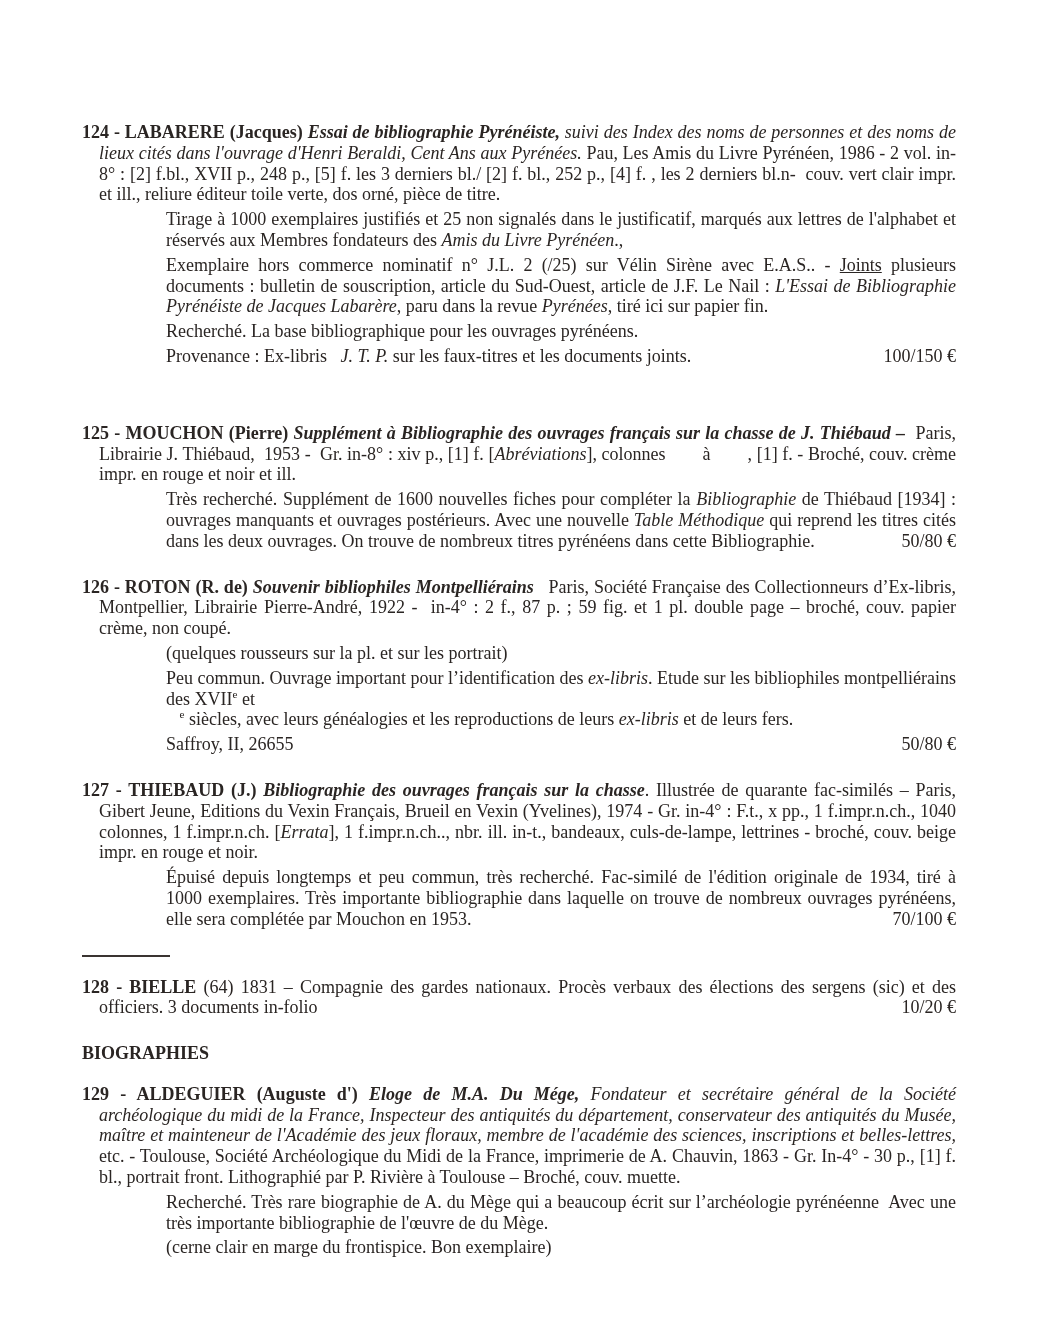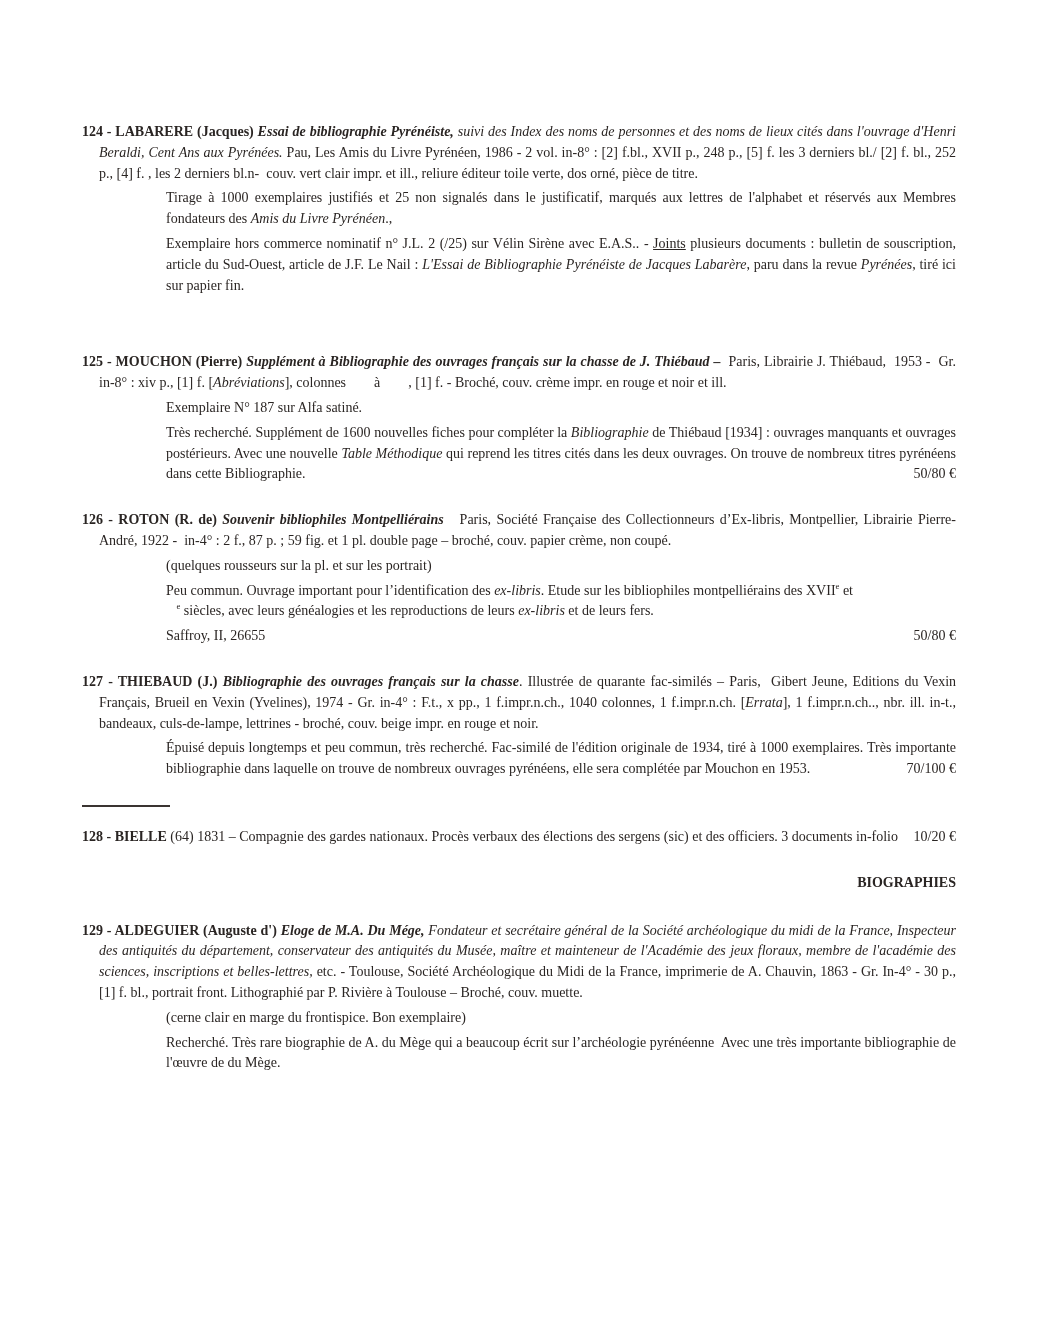--- a/index.html
+++ b/index.html
@@ -3,21 +3,21 @@
 <meta charset="utf-8">
 <style>
   html,body { margin:0; padding:0; background:#ffffff; }
   .page {
     position:relative;
     width:1042px;
     height:1340px;
     background:#ffffff;
     overflow:hidden;
     font-family:"Liberation Serif", serif;
-    font-size:14px;
+    font-size:18px;
     line-height:20.8px;
     color:#2a2523;
   }
   .content {
     position:absolute;
     left:82px;
     top:122px;
     width:874px;
   }
   p { margin:0 0 4px 0; text-align:justify; white-space:pre-wrap; position:relative; }
@@ -36,54 +36,54 @@
     white-space:nowrap;
   }
   .rule {
     width:88px;
     border-top:2px solid #3a3431;
     margin:0 0 20px 0;
     height:0;
   }
   .section-heading {
     font-weight:bold;
-    margin:0 0 27px 0;
-    text-align:right;
+    margin:0 0 20px 0;
   }
 </style>
 </head>
 <body>
 
 <div class="page">
   <div class="content">
       <div class="entry first">
         <p class="head"><b>124 - LABARERE (Jacques) </b><b class="it">Essai de bibliographie Pyrénéiste, </b><i>suivi des Index des noms de personnes et des noms de lieux cités dans l'ouvrage d'Henri Beraldi, Cent Ans aux Pyrénées. </i><span>Pau, Les Amis du Livre Pyrénéen, 1986 - 2 vol. in-8° : [2] f.bl., XVII p., 248 p., [5] f. les 3 derniers bl./ [2] f. bl., 252 p., [4] f. , les 2 derniers bl.n-  couv. vert clair impr. et ill., reliure éditeur toile verte, dos orné, pièce de titre.</span></p>
         <p class="body-para"><span>Tirage à 1000 exemplaires justifiés et 25 non signalés dans le justificatif, marqués aux lettres de l'alphabet et réservés aux Membres fondateurs des </span><i>Amis du Livre Pyrénéen</i><span>.,</span></p>
         <p class="body-para"><span>Exemplaire hors commerce nominatif n° J.L. 2 (/25) sur Vélin Sirène avec E.A.S.. - </span><u>Joints</u><span> plusieurs documents : bulletin de souscription, article du Sud-Ouest, article de J.F. Le Nail : </span><i>L'Essai de Bibliographie Pyrénéiste de Jacques Labarère</i><span>, paru dans la revue </span><i>Pyrénées</i><span>, tiré ici sur papier fin.</span></p>
+        <p class="body-para"><span>Recherché. La base bibliographique pour les ouvrages pyrénéens.</span></p>
+        <p class="body-para"><span>Provenance : Ex-libris   </span><i>J. T. P.</i><span> sur les faux-titres et les documents joints.</span><span class="price">100/150 €</span></p>
       </div>
       <div class="entry">
         <p class="head"><b>125 - MOUCHON (Pierre) </b><b class="it">Supplément à Bibliographie des ouvrages français sur la chasse de J. Thiébaud – </b><span> Paris, Librairie J. Thiébaud,  1953 -  Gr. in-8° : xiv p., [1] f. [</span><i>Abréviations</i><span>], colonnes        à        , [1] f. - Broché, couv. crème impr. en rouge et noir et ill.</span></p>
-        <p class="body-para"><span>Exemplaire N° 187 sur Alfa satiné.</span></p>
         <p class="body-para"><span>Très recherché. Supplément de 1600 nouvelles fiches pour compléter la </span><i>Bibliographie</i><span> de Thiébaud [1934] : ouvrages manquants et ouvrages postérieurs. Avec une nouvelle </span><i>Table Méthodique</i><span> qui reprend les titres cités dans les deux ouvrages. On trouve de nombreux titres pyrénéens dans cette Bibliographie.</span><span class="price">50/80 €</span></p>
       </div>
       <div class="entry">
         <p class="head"><b>126 - ROTON (R. de) </b><b class="it">Souvenir bibliophiles Montpelliérains</b><span>   Paris, Société Française des Collectionneurs d’Ex-libris, Montpellier, Librairie Pierre-André, 1922 -  in-4° : 2 f., 87 p. ; 59 fig. et 1 pl. double page – broché, couv. papier crème, non coupé.</span></p>
         <p class="body-para"><span>(quelques rousseurs sur la pl. et sur les portrait)</span></p>
         <p class="body-para"><span>Peu commun. Ouvrage important pour l’identification des </span><i>ex-libris</i><span>. Etude sur les bibliophiles montpelliérains des XVII</span><sup>e</sup><span> et
    </span><sup>e</sup><span> siècles, avec leurs généalogies et les reproductions de leurs </span><i>ex-libris</i><span> et de leurs fers.</span></p>
         <p class="body-para"><span>Saffroy, II, 26655</span><span class="price">50/80 €</span></p>
       </div>
       <div class="entry">
         <p class="head"><b>127 - THIEBAUD (J.) </b><b class="it">Bibliographie des ouvrages français sur la chasse</b><span>. Illustrée de quarante fac-similés – Paris,  Gibert Jeune, Editions du Vexin Français, Brueil en Vexin (Yvelines), 1974 - Gr. in-4° : F.t., x pp., 1 f.impr.n.ch., 1040 colonnes, 1 f.impr.n.ch. [</span><i>Errata</i><span>], 1 f.impr.n.ch.., nbr. ill. in-t., bandeaux, culs-de-lampe, lettrines - broché, couv. beige impr. en rouge et noir.</span></p>
         <p class="body-para"><span>Épuisé depuis longtemps et peu commun, très recherché. Fac-similé de l'édition originale de 1934, tiré à 1000 exemplaires. Très importante bibliographie dans laquelle on trouve de nombreux ouvrages pyrénéens, elle sera complétée par Mouchon en 1953.</span><span class="price">70/100 €</span></p>
       </div>
       <div class="rule"></div>
       <div class="entry">
         <p class="head"><b>128 - BIELLE</b><span> (64) 1831 – Compagnie des gardes nationaux. Procès verbaux des élections des sergens (sic) et des officiers. 3 documents in-folio</span><span class="price">10/20 €</span></p>
       </div>
       <div class="section-heading">BIOGRAPHIES</div>
       <div class="entry">
         <p class="head"><b>129 - ALDEGUIER (Auguste d') </b><b class="it">Eloge de M.A. Du Mége, </b><i>Fondateur et secrétaire général de la Société archéologique du midi de la France, Inspecteur des antiquités du département, conservateur des antiquités du Musée, maître et mainteneur de l'Académie des jeux floraux, membre de l'académie des sciences, inscriptions et belles-lettres, </i><span>etc. - Toulouse, Société Archéologique du Midi de la France, imprimerie de A. Chauvin, 1863 - Gr. In-4° - 30 p., [1] f. bl., portrait front. Lithographié par P. Rivière à Toulouse – Broché, couv. muette.</span></p>
+        <p class="body-para"><span>Recherché. Très rare biographie de A. du Mège qui a beaucoup écrit sur l’archéologie pyrénéenne  Avec une très importante bibliographie de l'œuvre de du Mège.</span></p>
         <p class="body-para"><span>(cerne clair en marge du frontispice. Bon exemplaire)</span></p>
-        <p class="body-para"><span>Recherché. Très rare biographie de A. du Mège qui a beaucoup écrit sur l’archéologie pyrénéenne  Avec une très importante bibliographie de l'œuvre de du Mège.</span></p>
       </div>
     </div>
 </div>
 
 </body></html>

